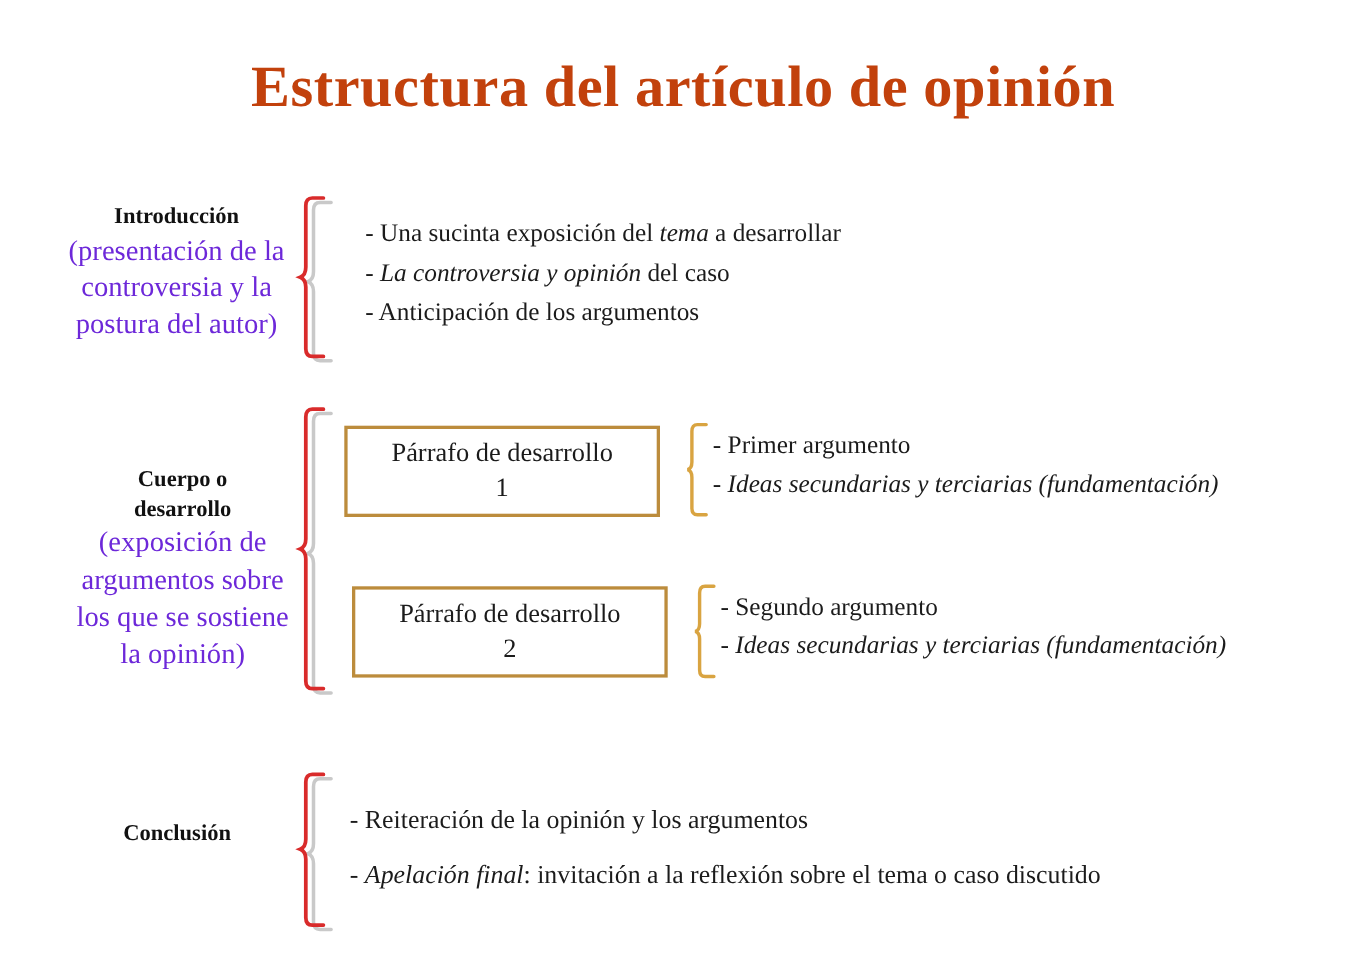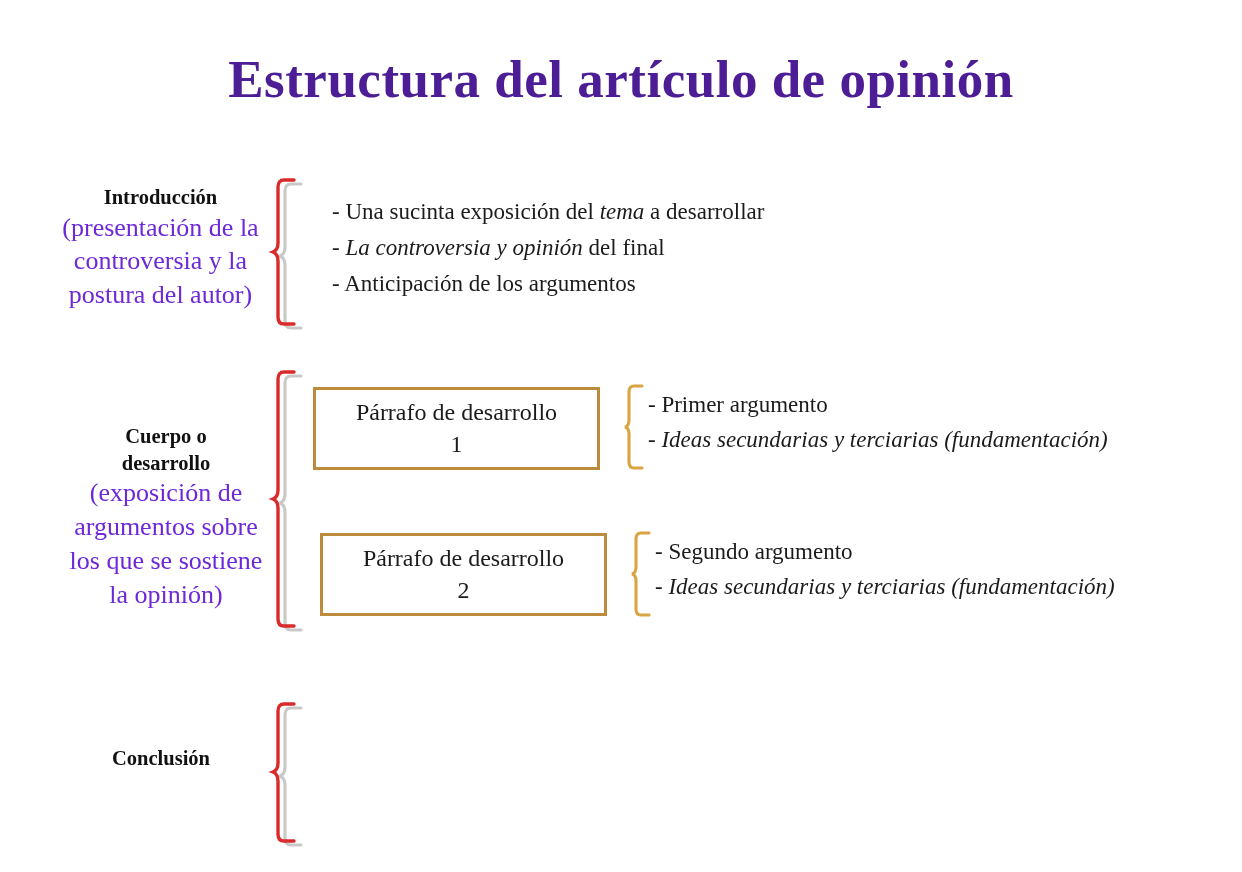--- a/index.html
+++ b/index.html
@@ -19,21 +19,21 @@
 
   
   #title {
     position: absolute;
     left: 0;
     top: 52px;
     width: 1242px;
     text-align: center;
     font-size: 53px;
     font-weight: bold;
-    color: #4c1d95;
+    color: #c2410c;
     letter-spacing: 0.5px;
     line-height: 1.05;
   }
 
   
   .section-label {
     position: absolute;
     text-align: center;
     line-height: 1.30;
   }
@@ -118,21 +118,21 @@
 
   <svg class="brace" id="brace-intro" style="left:272px; top:176px;" width="50" height="152" viewBox="0 0 50 152">
 
     <path d="M 22 4 L 12 4 Q 6 4 6 11 L 6 67 Q 6 74 1 76 Q 6 78 6 85 L 6 141 Q 6 148 12 148 L 22 148" transform="translate(7,4)" fill="none" stroke="#C9C9C9" stroke-width="3.2" stroke-linecap="round"></path>
 
     <path d="M 22 4 L 12 4 Q 6 4 6 11 L 6 67 Q 6 74 1 76 Q 6 78 6 85 L 6 141 Q 6 148 12 148 L 22 148" fill="none" stroke="#D92B2B" stroke-width="3.4" stroke-linecap="round"></path>
   </svg>
 
   <div class="content-block" id="intro-list">
     <span class="line"><span>-</span><span> Una sucinta exposición del </span><em>tema</em><span> a desarrollar</span></span>
-    <span class="line"><span>-</span><span>  </span><em>La controversia y opinión</em><span> del final</span></span>
+    <span class="line"><span>-</span><span>  </span><em>La controversia y opinión</em><span> del caso</span></span>
     <span class="line"><span>-</span><span> Anticipación de los argumentos</span><em></em><span></span></span>
   </div>
 
   <div class="section-label" id="label-body">
     <span class="lbl-head">Cuerpo o</span>
     <span class="lbl-head">desarrollo</span>
     <span class="lbl-sub">(exposición de</span>
     <span class="lbl-sub">argumentos sobre</span>
     <span class="lbl-sub">los que se sostiene</span>
     <span class="lbl-sub">la opinión)</span>
@@ -173,14 +173,18 @@
 
   <div class="section-label" id="label-concl">
     <span class="lbl-head">Conclusión</span>
   </div>
 
   <svg class="brace" id="brace-concl" style="left:272px; top:700px;" width="50" height="145" viewBox="0 0 50 145">
     <path d="M 22 4 L 12 4 Q 6 4 6 11 L 6 63 Q 6 70 1 72 Q 6 74 6 81 L 6 134 Q 6 141 12 141 L 22 141" transform="translate(7,4)" fill="none" stroke="#C9C9C9" stroke-width="3.2" stroke-linecap="round"></path>
     <path d="M 22 4 L 12 4 Q 6 4 6 11 L 6 63 Q 6 70 1 72 Q 6 74 6 81 L 6 134 Q 6 141 12 141 L 22 141" fill="none" stroke="#D92B2B" stroke-width="3.4" stroke-linecap="round"></path>
   </svg>
 
+  <div class="content-block" id="concl-list">
+    <span class="line"><span>-</span><span> Reiteración de la opinión y los argumentos</span><em></em><span></span></span>
+    <span class="line"><span>-</span><span> </span><em>Apelación final</em><span>: invitación a la reflexión sobre el tema o caso discutido</span></span>
+  </div>
 
 </div>
 
 </body></html>

